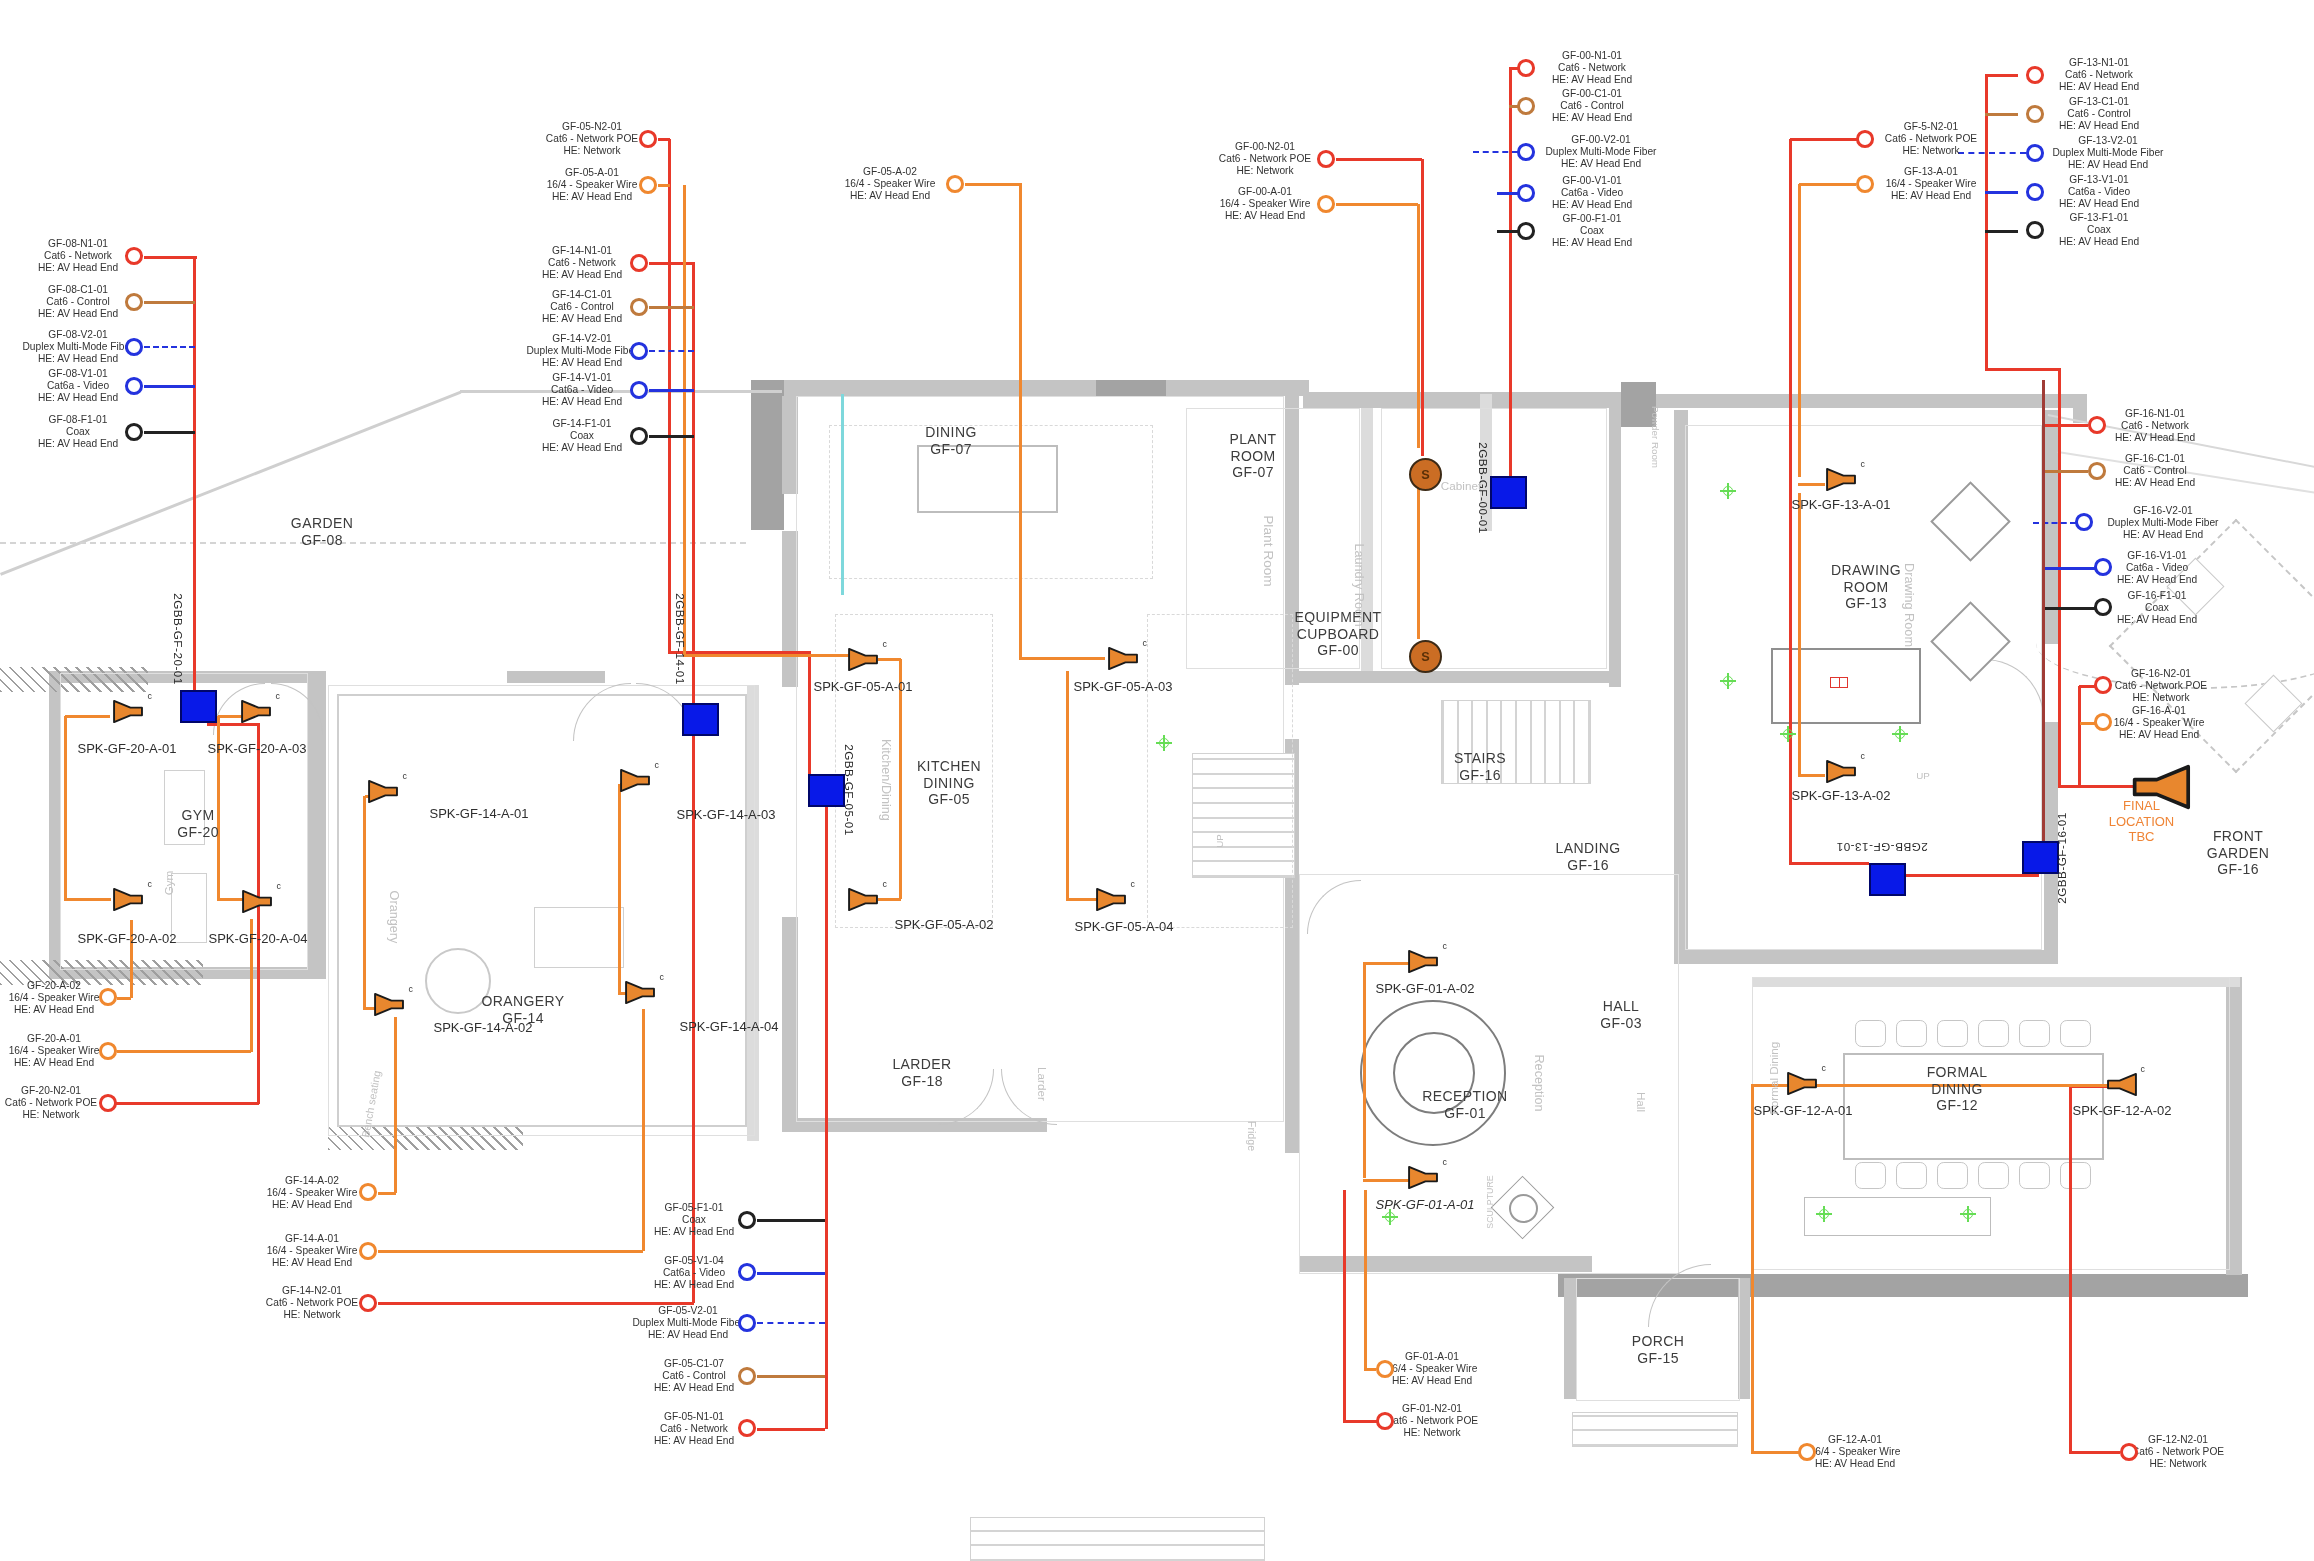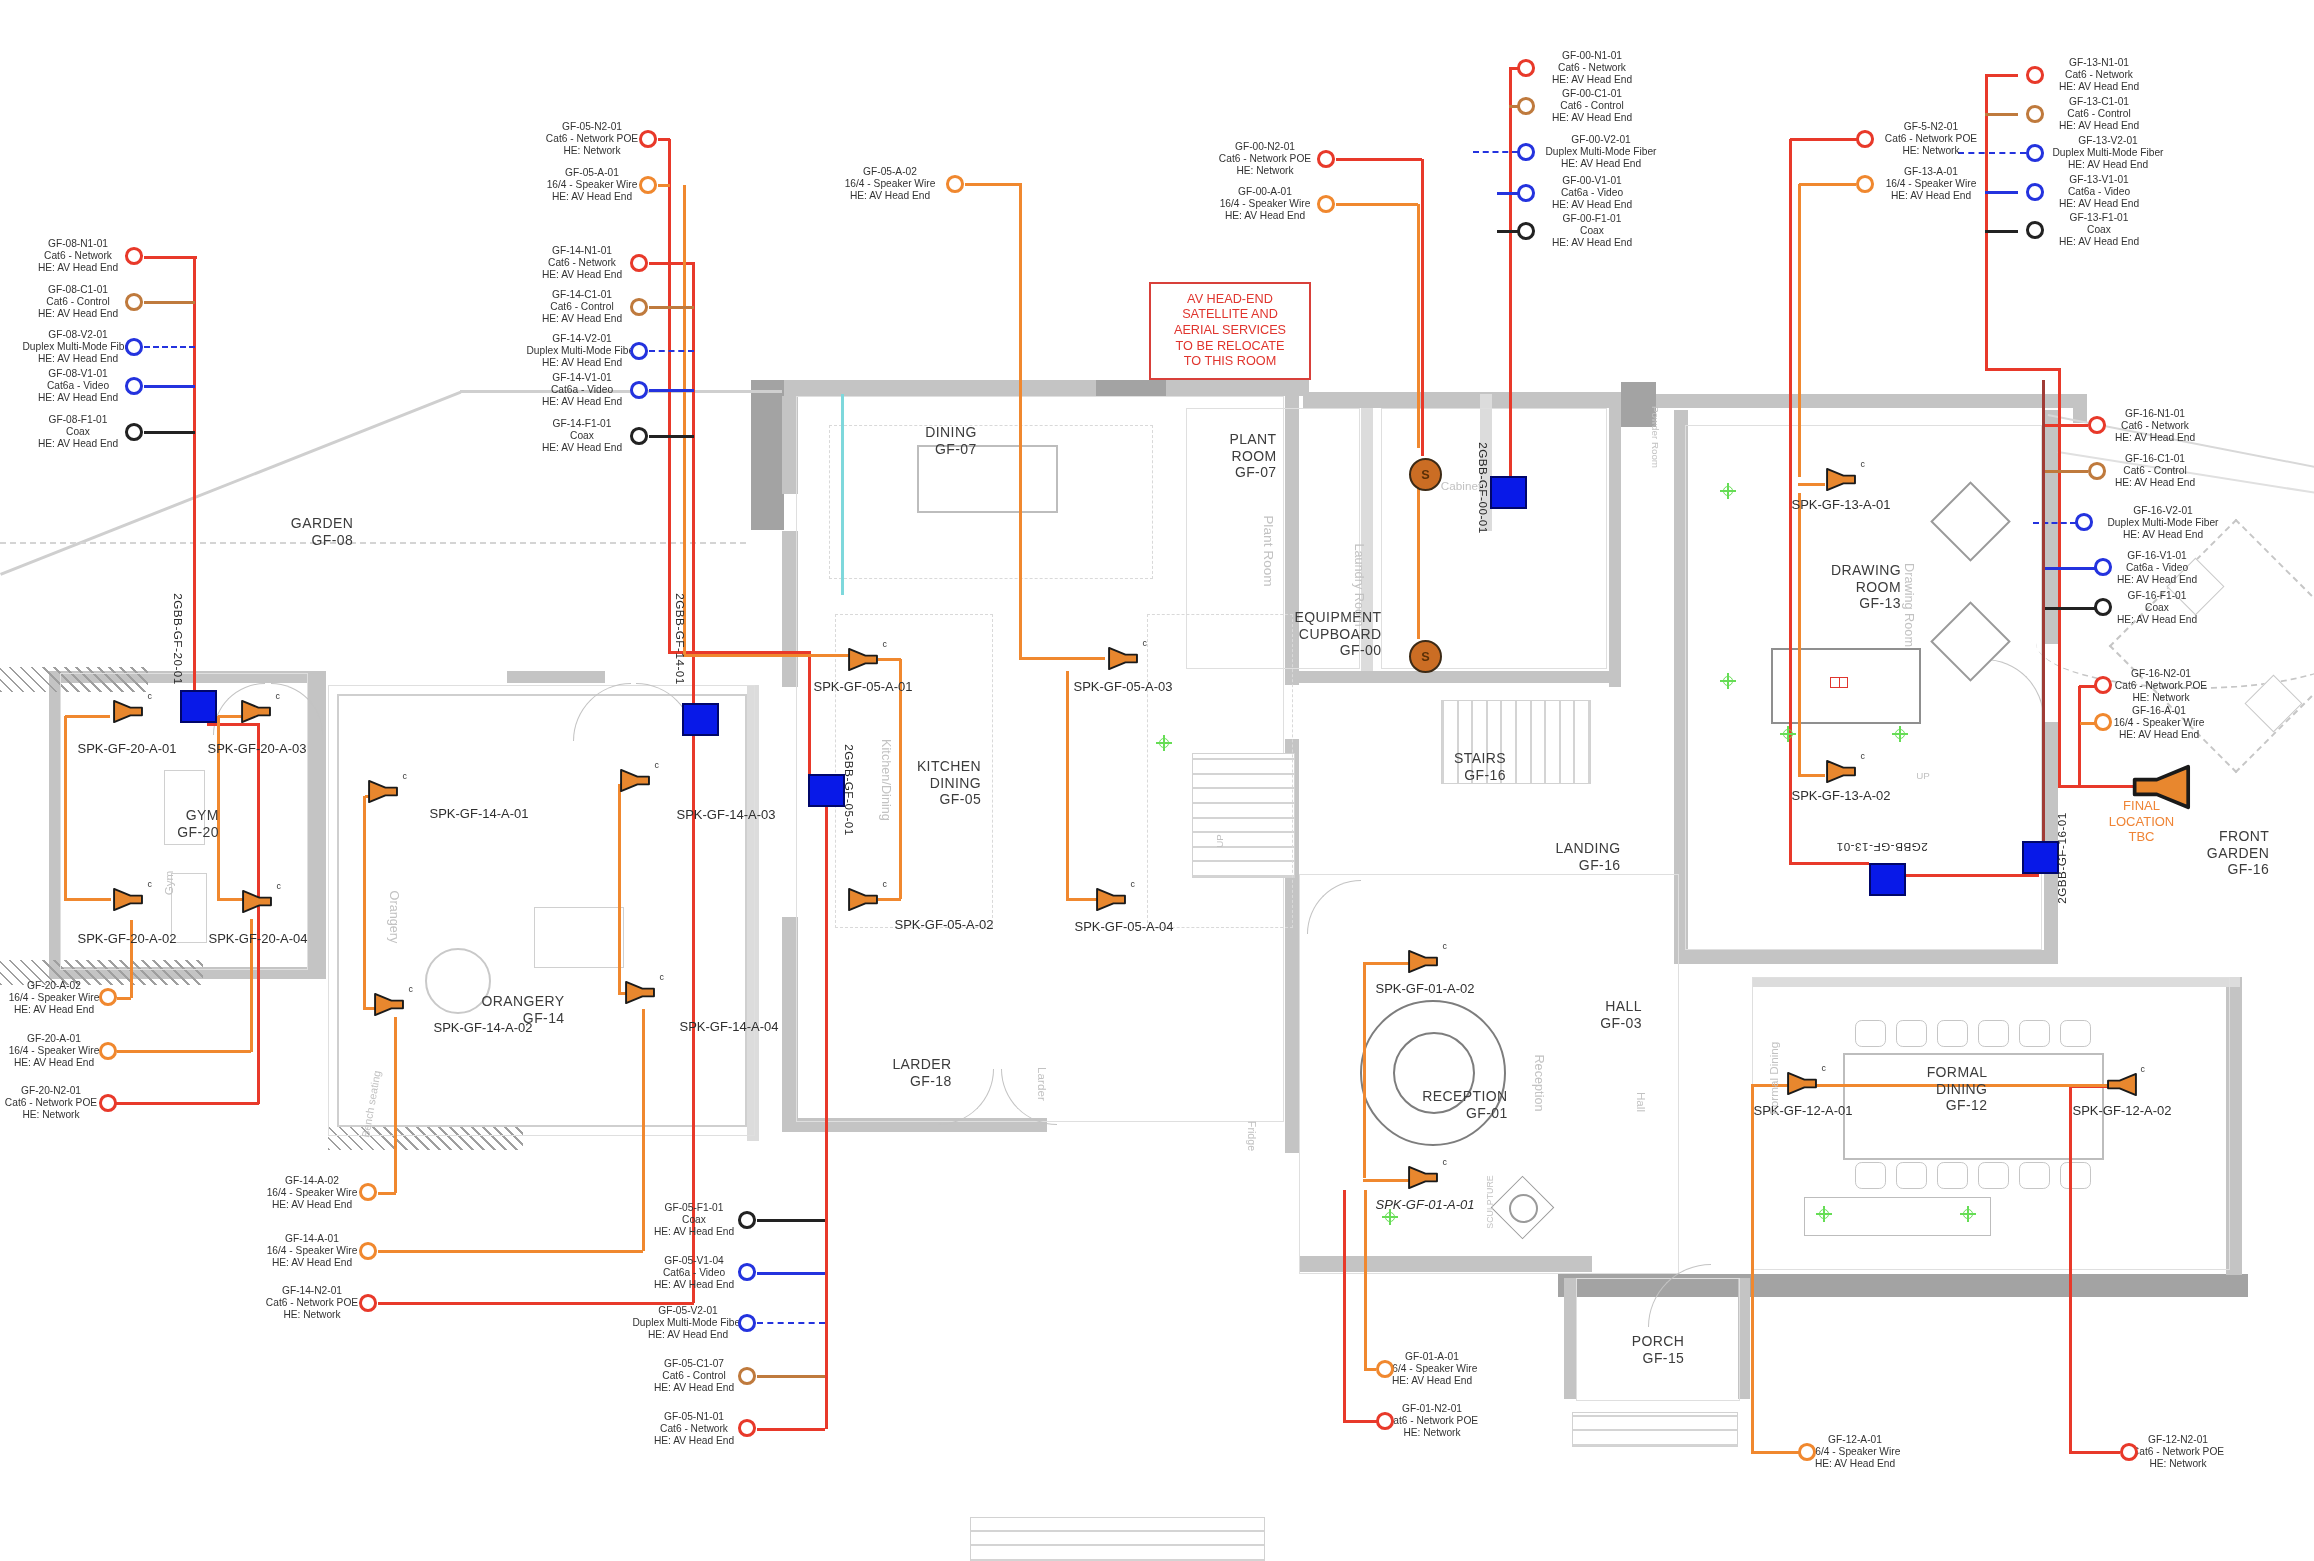--- a/index.html
+++ b/index.html
@@ -14,21 +14,21 @@
   .dashedrect{position:absolute;border:1px dashed #d9d9d9;}
   .furn{position:absolute;border:2px solid #bdbdbd;background:#fff;}
   .furn.dk{border-color:#8f8f8f;}
   .chair{position:absolute;width:29px;height:25px;border:1.5px solid #c6c6c6;border-radius:6.8px;background:#fff;}
   .stairs{position:absolute;border:1px solid #d2d2d2;}
   .arc{position:absolute;border-top:1.5px solid #c3c3c3;border-left:1.5px solid #c3c3c3;border-radius:100% 0 0 0;}
   .wire{position:absolute;}
   .cring{position:absolute;width:11.7px;height:11.7px;border-radius:50%;background:#fff;border:3.4px solid #000;box-sizing:content-box;}
   .clabel{position:absolute;width:185px;transform:translate(-50%,-50%);text-align:center;
           font-size:10.2px;line-height:12.2px;color:#333;}
-  .room{position:absolute;transform:translate(-50%,-50%);text-align:right;color:#3c3c3c;
+  .room{position:absolute;transform:translate(-50%,-50%);text-align:center;color:#3c3c3c;
         font-size:14px;line-height:16.6px;letter-spacing:0.4px;white-space:nowrap;}
   .faint{position:absolute;color:#c2c2c2;font-size:12.7px;white-space:nowrap;transform-origin:center;}
   .splabel{position:absolute;width:166px;transform:translate(-50%,-50%);text-align:center;
            font-size:13px;color:#2e2e2e;white-space:nowrap;}
   .spk{position:absolute;}
   .spk .c{position:absolute;right:-6.8px;top:-7.8px;font-size:8.8px;color:#333;}
   .gbb{position:absolute;width:33px;height:29px;background:#0819e8;border:2px solid #00066a;}
   .gbblabel{position:absolute;font-size:11.7px;color:#2a2a2a;letter-spacing:0.5px;white-space:nowrap;}
   .vtext{writing-mode:vertical-rl;}
   .snode{position:absolute;width:29px;height:29px;border-radius:50%;background:#cb6d24;border:2.4px solid #3c2a16;
@@ -47,27 +47,20 @@
   .diamond{position:absolute;border:2px dashed #c6c6c6;transform:rotate(45deg);}
   .sdiamond{position:absolute;border:1.5px solid #9a9a9a;transform:rotate(45deg);background:#fff;}
   .ring{position:absolute;border:2px solid #7d7d7d;border-radius:50%;background:transparent;}
   .sofared{position:absolute;width:15.6px;height:8.8px;border:1.5px solid #e0352e;}
   .sofared:before{content:"";position:absolute;left:50%;top:0;width:1.5px;height:100%;background:#e0352e;}
 </style>
 </head>
 <body>
 
 <div id="canvas">
-  <div class="warning">
-    <div>AV HEAD-END</div>
-    <div>SATELLITE AND</div>
-    <div>AERIAL SERVICES</div>
-    <div>TO BE RELOCATE</div>
-    <div>TO THIS ROOM</div>
-  </div>
   <div class="final">
     <div>FINAL</div>
     <div>LOCATION</div>
     <div>TBC</div>
   </div>
 <div class="wall" style="left: 782px; top: 380px; width: 527px; height: 15.6px;"></div>
     <div class="wall" style="left: 1303px; top: 392px; width: 335px; height: 15.6px;"></div>
     <div class="wall" style="left: 1635px; top: 394px; width: 441px; height: 13.7px;"></div>
     <div class="wall dark" style="left: 751px; top: 380px; width: 33px; height: 150px;"></div>
     <div class="wall" style="left: 782px; top: 396px; width: 15.6px; height: 98px;"></div>

